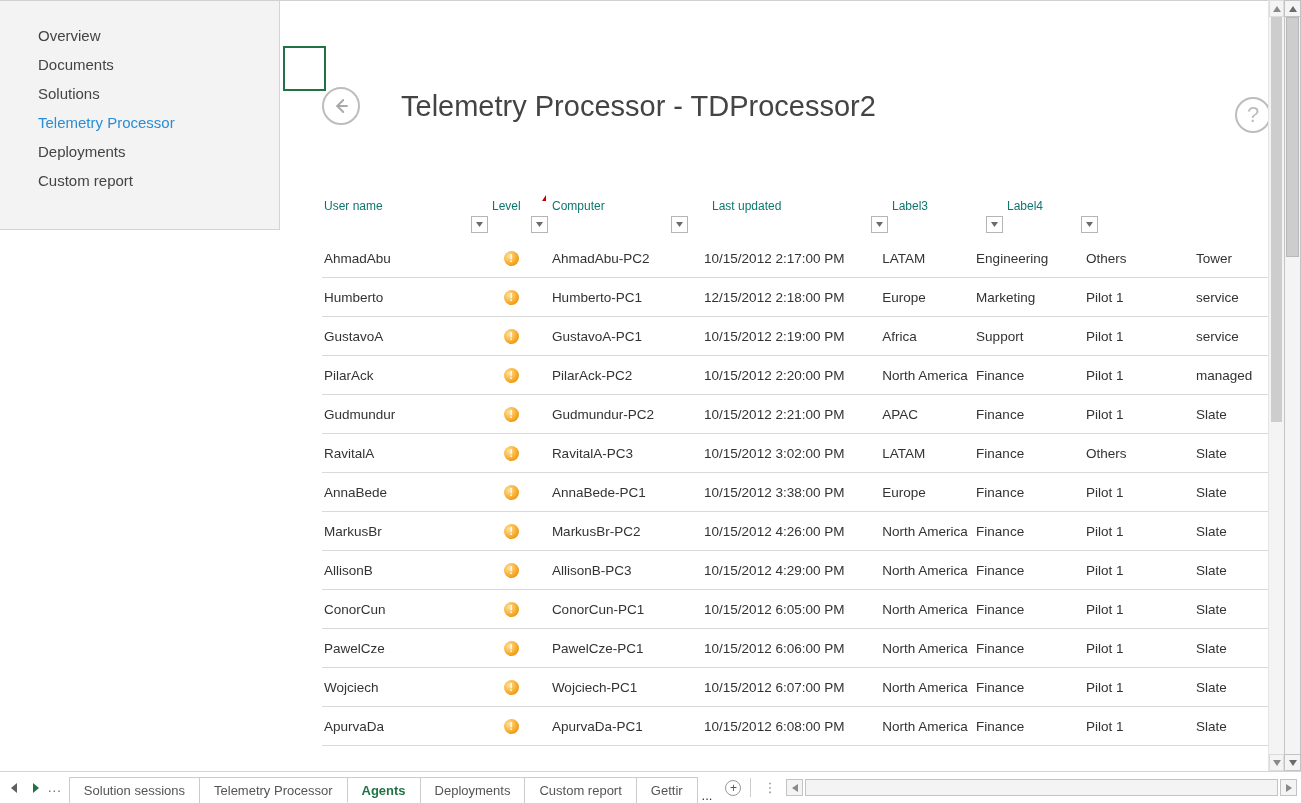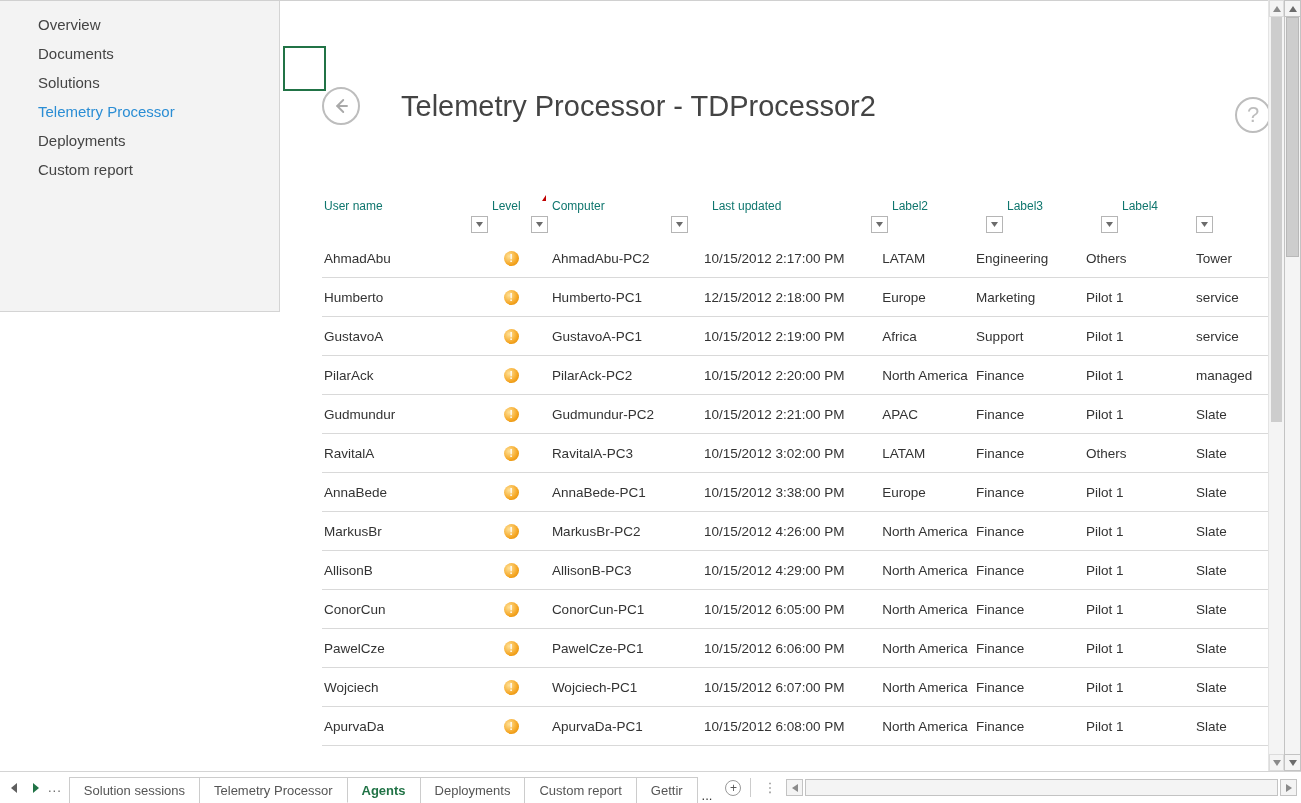--- a/index.html
+++ b/index.html
@@ -12,22 +12,22 @@
     height: 803px;
     overflow: hidden;
     position: relative;
   }
   .app-shell { display:flex; height:765px; border-top:1px solid #d0d0d0; }
   .sidebar {
     width: 280px;
     background: #f3f3f3;
     border-right: 1px solid #d4d4d4;
     border-bottom: 1px solid #d4d4d4;
-    padding-top: 9px;
-    height: 311px;
+    padding-top: 20px;
+    height: 229px;
   }
   .sidebar-wrap { width:280px; display:flex; flex-direction:column; }
   .nav-item {
     padding: 6px 0 6px 38px;
     font-size: 15px;
     color: #444;
     cursor: pointer;
   }
   .nav-item.active { color: #2a8dd4; }
   .main {
@@ -216,28 +216,20 @@
             </div>
           </div>
           <div class="th c-last">
             <span class="label">Last updated</span>
             <div class="filter-btn">
               <svg viewBox="0 0 7 5">
                 <polygon points="0,0 7,0 3.5,5" fill="#6b6b6b"></polygon>
               </svg>
             </div>
           </div>
-          <div class="th c-l2">
-            <span class="label">Label2</span>
-            <div class="filter-btn">
-              <svg viewBox="0 0 7 5">
-                <polygon points="0,0 7,0 3.5,5" fill="#6b6b6b"></polygon>
-              </svg>
-            </div>
-          </div>
           <div class="th c-l3">
             <span class="label">Label3</span>
             <div class="filter-btn">
               <svg viewBox="0 0 7 5">
                 <polygon points="0,0 7,0 3.5,5" fill="#6b6b6b"></polygon>
               </svg>
             </div>
           </div>
           <div class="th c-l4">
             <span class="label">Label4</span>

